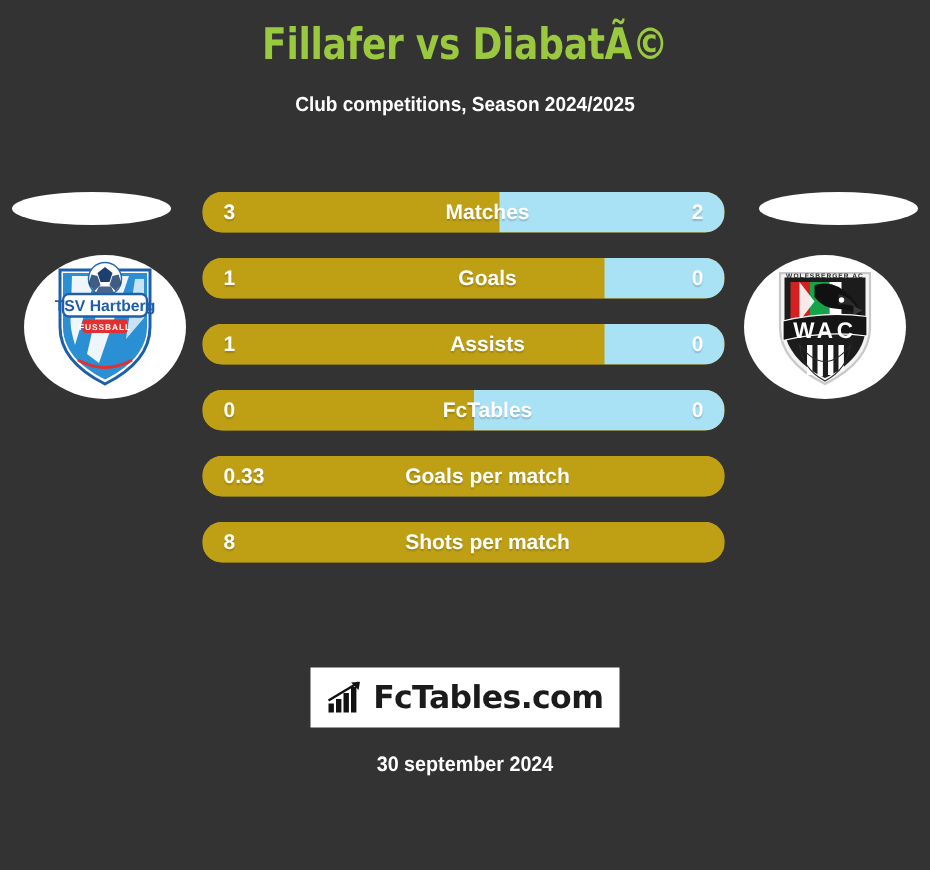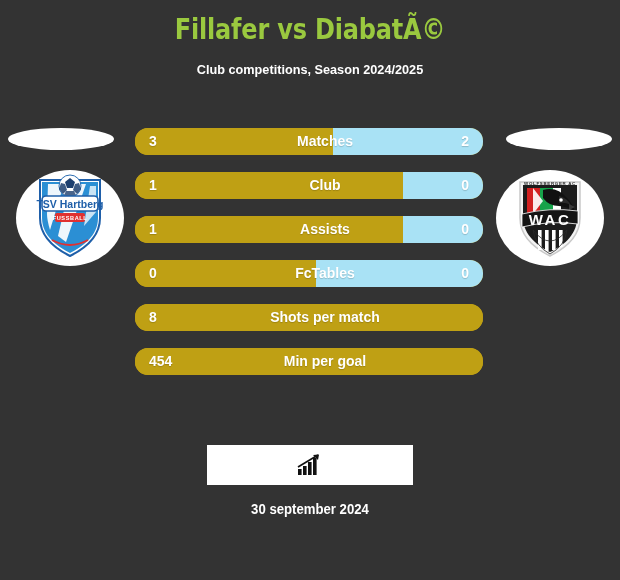--- a/index.html
+++ b/index.html
@@ -218,61 +218,62 @@
       <div class="fill-away" style="width:43%"></div>
       <span class="v-home">3</span>
       <span class="lbl">Matches</span>
       <span class="v-away">2</span>
     </div>
 
     <div class="barrow">
       <div class="fill-home" style="width:77%"></div>
       <div class="fill-away" style="width:23%"></div>
       <span class="v-home">1</span>
-      <span class="lbl">Club</span>
+      <span class="lbl">Goals</span>
       <span class="v-away">0</span>
     </div>
 
     <div class="barrow">
       <div class="fill-home" style="width:77%"></div>
       <div class="fill-away" style="width:23%"></div>
       <span class="v-home">1</span>
       <span class="lbl">Assists</span>
       <span class="v-away">0</span>
     </div>
 
     <div class="barrow">
       <div class="fill-home" style="width:52%"></div>
       <div class="fill-away" style="width:48%"></div>
       <span class="v-home">0</span>
       <span class="lbl">FcTables</span>
       <span class="v-away">0</span>
     </div>
 
+    <div class="barrow single">
+      <div class="fill-home" style="width:100%"></div>
+      <span class="v-home">0.33</span>
+      <span class="lbl">Goals per match</span>
+    </div>
 
     <div class="barrow single">
       <div class="fill-home" style="width:100%"></div>
       <span class="v-home">8</span>
       <span class="lbl">Shots per match</span>
     </div>
 
-    <div class="barrow single">
-      <div class="fill-home" style="width:100%"></div>
-      <span class="v-home">454</span>
-      <span class="lbl">Min per goal</span>
-    </div>
 
   </div>
 
   <div class="logo-box">
     <svg width="26" height="22" viewBox="0 0 26 22">
       <rect x="1" y="15" width="3.6" height="6" fill="#111111"></rect>
       <rect x="6" y="12" width="3.6" height="9" fill="#111111"></rect>
       <rect x="11" y="8" width="3.6" height="13" fill="#111111"></rect>
       <rect x="16" y="4" width="3.6" height="17" fill="#111111"></rect>
       <path d="M1 13 L21 1" stroke="#111111" stroke-width="1.6" fill="none"></path>
       <path d="M16 1 L22 0.5 L21 6 Z" fill="#111111"></path>
     </svg>
+    <span class="logo-text">FcTables.com</span>
   </div>
 
   <div class="date">30 september 2024</div>
 
 </div>
 
 </body></html>

